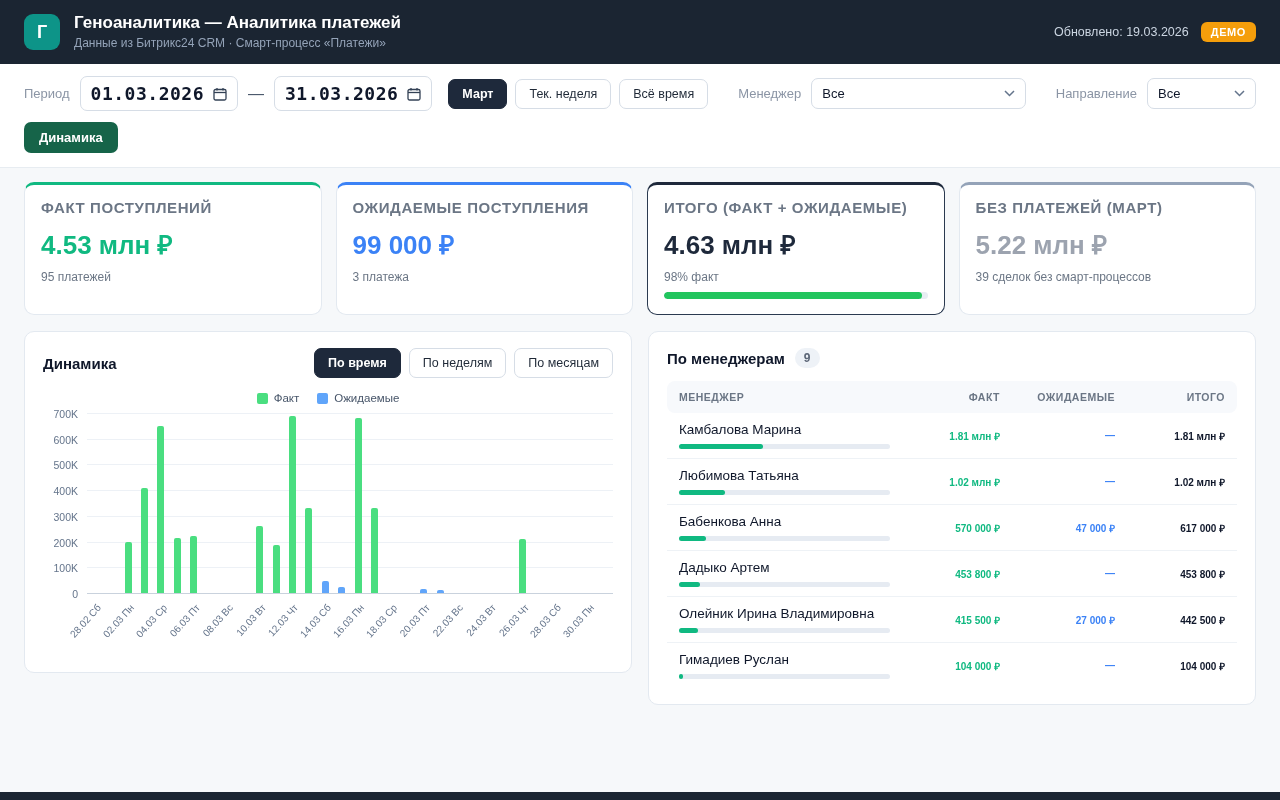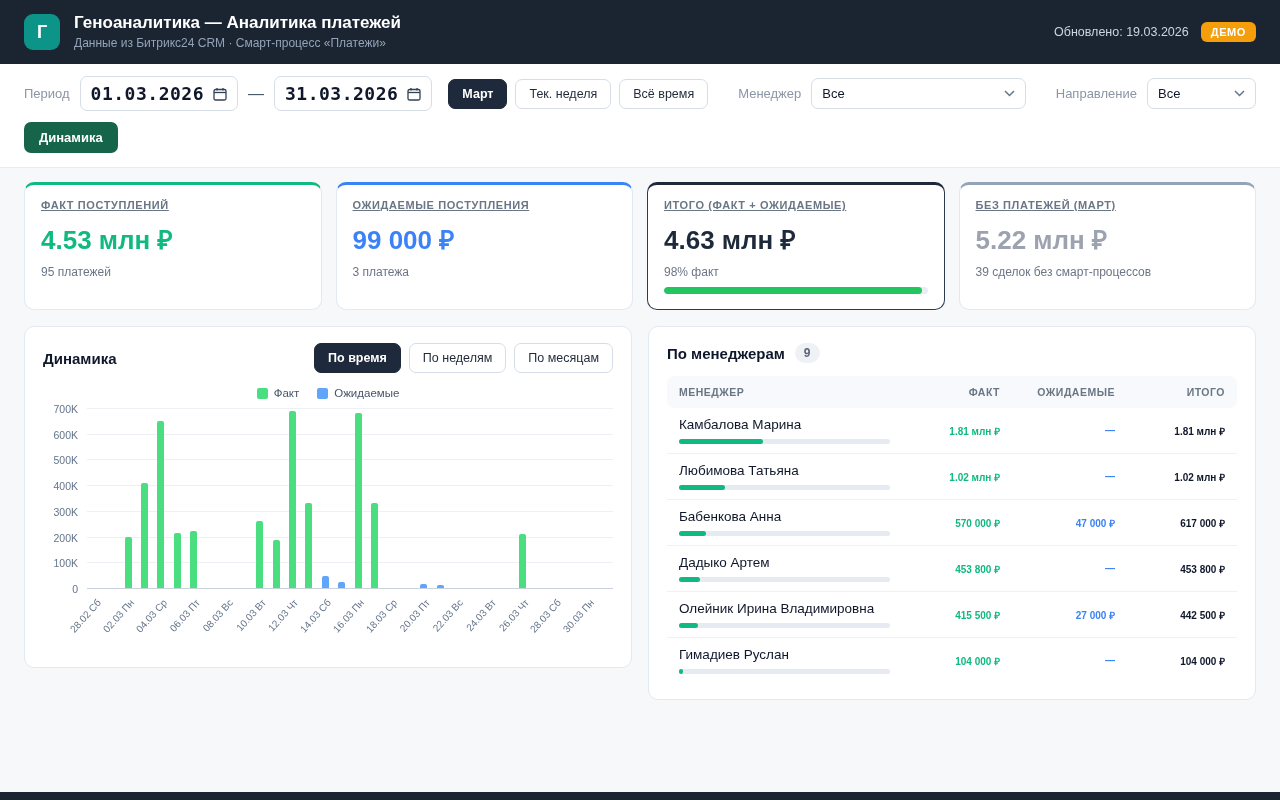--- a/index.html
+++ b/index.html
@@ -36,21 +36,21 @@
   .manager-select { width:252px; }
   .direction-select { width:126px; }
   .ml { margin-left:20px; }
   .filters-row2 { margin-top:11px; }
   .apply-btn { background:#166449; color:#fff; border:none; font-size:13px; font-weight:bold; padding:8px 15px; border-radius:7px; cursor:pointer; font-family:inherit; }
 
   
   main { padding:14px 24px 0; flex:1; }
   .kpi-grid { display:grid; grid-template-columns:repeat(4,1fr); gap:14px; }
   .kpi { background:#fff; border:1px solid #e3e9f0; border-top:3px solid transparent; border-radius:10px; padding:14px 16px 15px; }
-  .kpi-title { font-size:11px; font-weight:bold; color:#6b7685; letter-spacing:.6px;text-decoration:underline; }
+  .kpi-title { font-size:15px; font-weight:bold; color:#6b7685; letter-spacing:.6px; }
   .kpi-value { font-size:26px; font-weight:bold; margin-top:10px; }
   .kpi-sub { font-size:12px; color:#6b7685; margin-top:8px; }
   .kpi-progress { height:7px; background:#e8edf3; border-radius:4px; margin-top:8px; overflow:hidden; }
   .kpi-progress-fill { height:100%; background:#22c55e; border-radius:4px; width:0; }
 
   .panels { display:grid; grid-template-columns:1fr 1fr; gap:16px; margin-top:16px; align-items:start; }
   .panel { background:#fff; border:1px solid #e3e9f0; border-radius:10px; padding:16px 18px; }
   .panel-head { display:flex; align-items:center; gap:10px; }
   .panel-head h2 { font-size:15px; margin:0; font-weight:bold; }
   .tabs { margin-left:auto; display:flex; gap:8px; }

